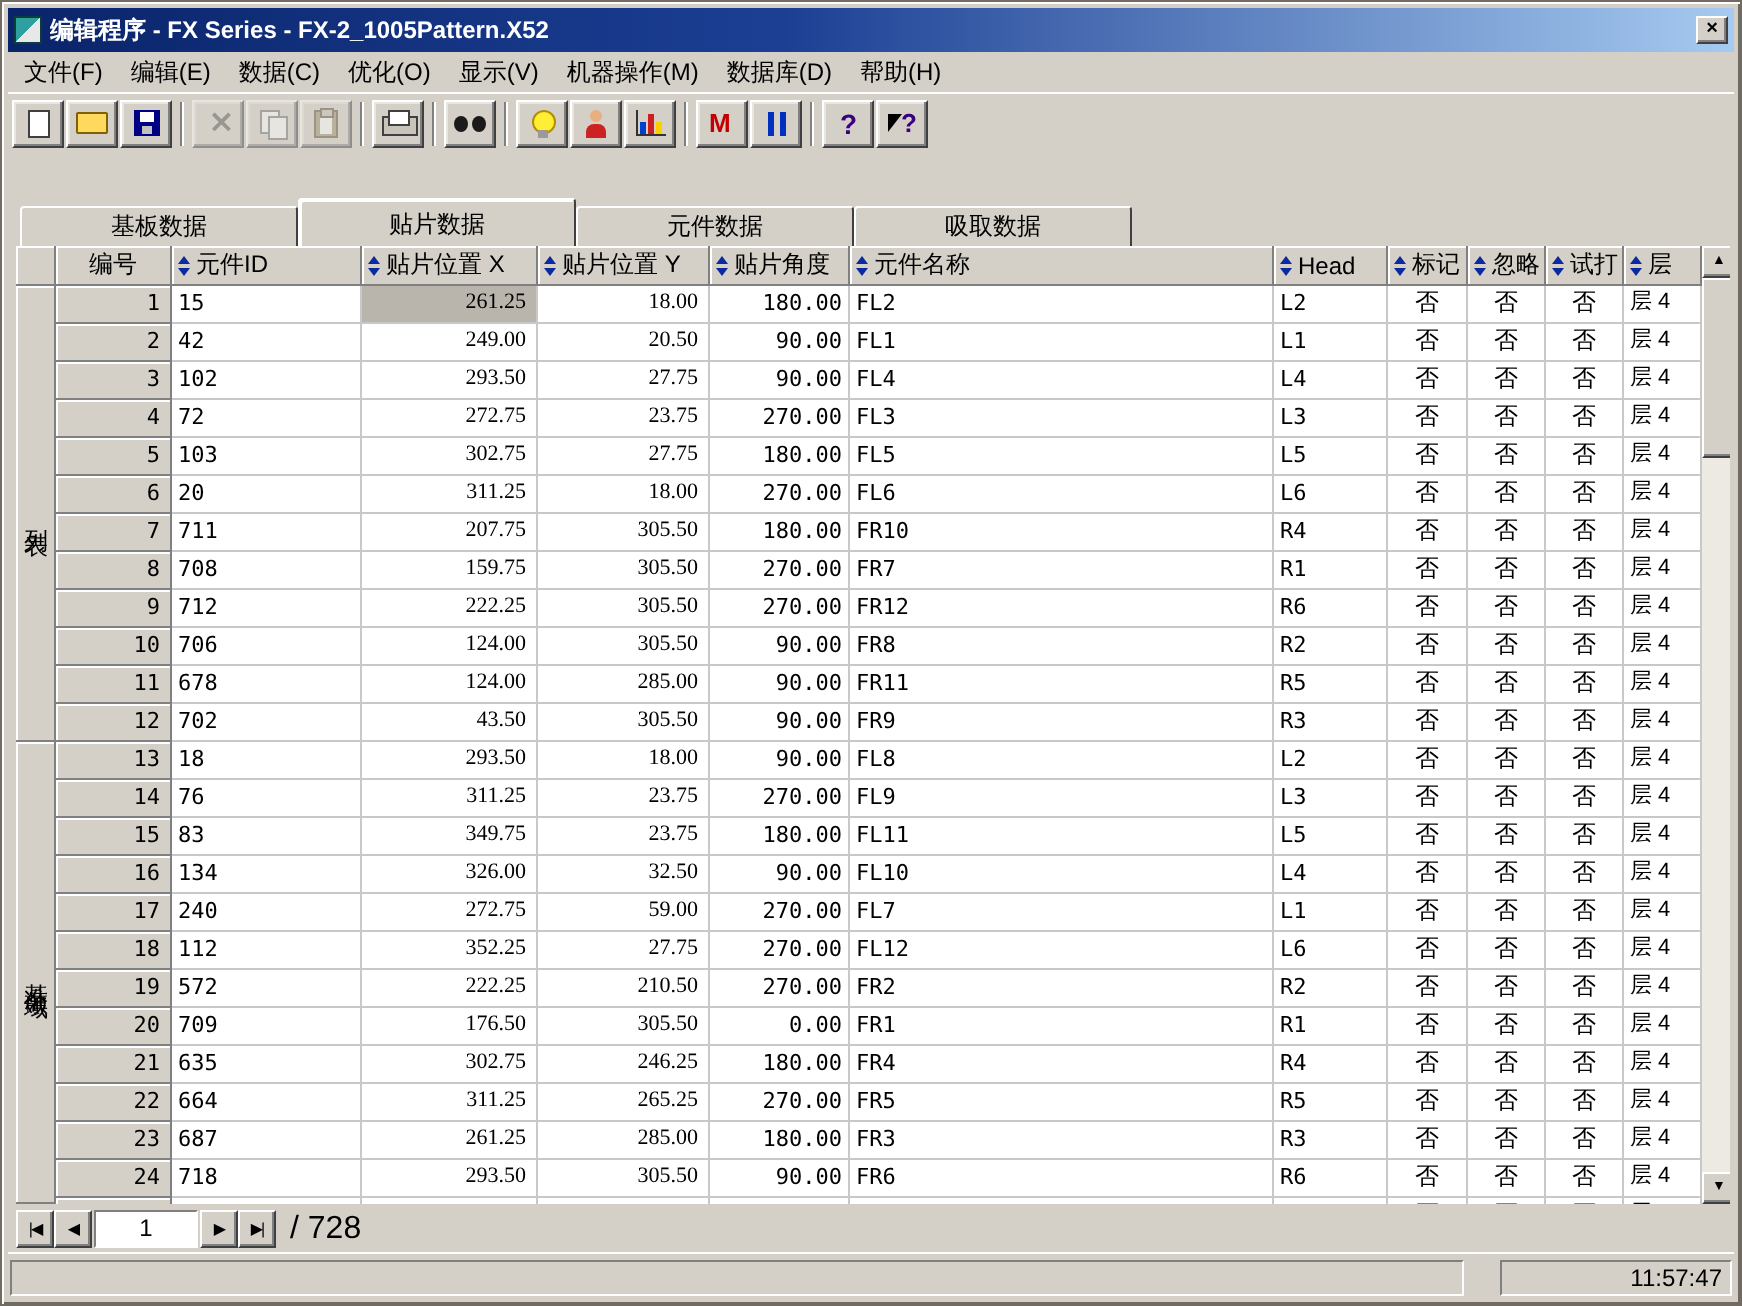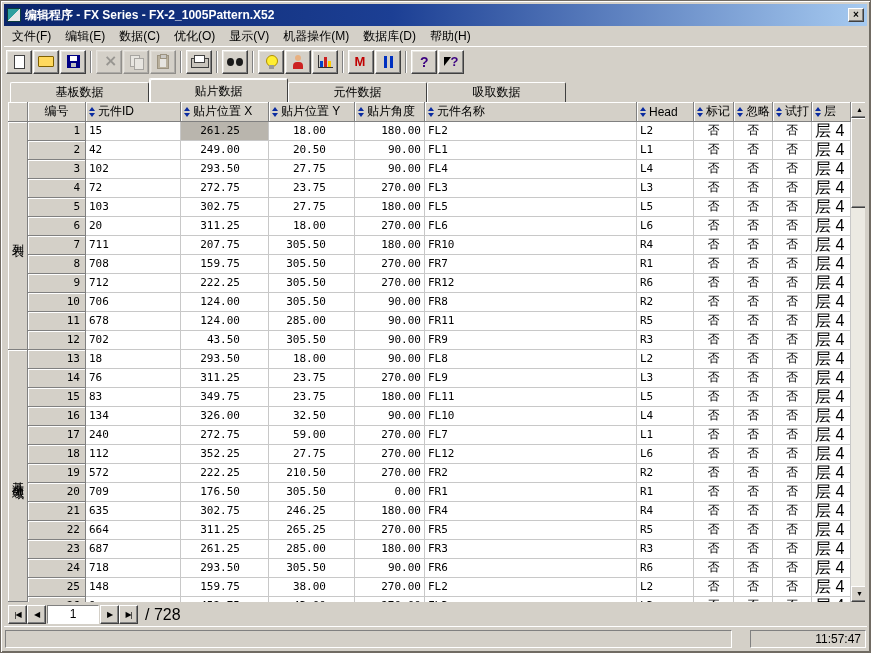--- a/index.html
+++ b/index.html
@@ -78,21 +78,21 @@
   .pause-icon{width:11px;height:12px;}
   .pause-icon::before{content:"";position:absolute;left:1px;top:0;width:3px;height:12px;background:#0030c0;box-shadow:6px 0 0 #0030c0;}
   .help-icon{width:10px;height:14px;}
   .help-icon::before{content:"?";position:absolute;left:1px;top:0;font:bold 14px/14px "Liberation Sans",sans-serif;color:#3a0080;}
   .help-pointer-icon{width:15px;height:14px;}
   .help-pointer-icon::before{content:"?";position:absolute;right:0;top:0;font:bold 13px/14px "Liberation Sans",sans-serif;color:#3a0080;}
   .help-pointer-icon::after{content:"";position:absolute;left:0;top:2px;width:0;height:0;
     border-top:9px solid #000;border-right:7px solid transparent;}
 
   
-  .tabstrip{height:26px;flex:0 0 26px;display:flex;align-items:flex-end;padding:2px 0 0 6px;position:relative;}
+  .tabstrip{height:26px;flex:0 0 26px;display:flex;align-items:flex-end;padding:2px 0 0 6px;position:relative;margin-top:21px;}
   .tab{width:139px;height:20px;line-height:19px;text-align:center;font-size:12px;background:#d4d0c8;
     border:1px solid #404040;border-bottom:none;border-top-color:#fff;border-left-color:#fff;
     border-radius:2px 2px 0 0;}
   .tab.active{height:24px;line-height:24px;z-index:2;box-shadow:inset 1px 1px 0 #fff;}
 
   
   .table-frame{flex:1 1 auto;min-height:0;margin:0 2px 0 4px;display:flex;overflow:hidden;background:#a16207;}
 
   .strip{width:20px;flex:0 0 20px;display:flex;flex-direction:column;}
   .strip-spacer{height:20px;flex:0 0 20px;background:#d4d0c8;
@@ -111,24 +111,24 @@
     border-right:1px solid #808080;border-bottom:1px solid #808080;box-shadow:inset 1px 1px 0 #fff;
     font-size:12px;padding:0 3px;white-space:nowrap;overflow:hidden;}
   .hcell.c0{justify-content:center;}
   .sort{display:inline-flex;flex-direction:column;flex:0 0 auto;}
   .sort i{display:block;width:0;height:0;border-left:3px solid transparent;border-right:3px solid transparent;}
   .sort .tri-up{border-bottom:4px solid #0a2ba0;margin-bottom:2px;}
   .sort .tri-dn{border-top:4px solid #0a2ba0;}
 
   .cell{background:#fff;border-right:1px solid #c8c8c8;border-bottom:1px solid #c8c8c8;
     font:11px/17px "DejaVu Sans Mono",monospace;white-space:nowrap;overflow:hidden;padding:0 3px;}
-  .cell.c2,.cell.c3{text-align:right;padding-right:28px;}
+  .cell.c2,.cell.c3{text-align:right;padding-right:5px;font-family:Liberation Serif, serif;}
   .cell.c4{text-align:right;padding-right:3px;}
   .cell.c7,.cell.c8,.cell.c9{text-align:center;font-family:"Liberation Sans",sans-serif;font-size:12px;}
-  .cell.c10{text-align:left;font-family:"Liberation Sans",sans-serif;font-size:16px;}
+  .cell.c10{text-align:left;font-family:"Liberation Sans",sans-serif;font-size:11px;}
   .numcell{background:#d4d0c8;border-right:1px solid #808080;border-bottom:1px solid #808080;
     box-shadow:inset 1px 1px 0 #fff;text-align:right;padding-right:5px;font:11px/17px "DejaVu Sans Mono",monospace;}
   .cell.selected{background:#b9b5ad;}
 
   .vscroll{width:17px;flex:0 0 17px;display:flex;flex-direction:column;background:#eceae3;}
   .scroll-btn{height:16px;flex:0 0 16px;background:#d4d0c8;
     border:1px solid;border-color:#fff #404040 #404040 #fff;box-shadow:inset -1px -1px 0 #808080;
     font-size:7px;text-align:center;line-height:14px;color:#000;}
   .scroll-btn.down{margin-top:auto;}
   .scroll-thumb{height:90px;flex:0 0 90px;background:#d4d0c8;

